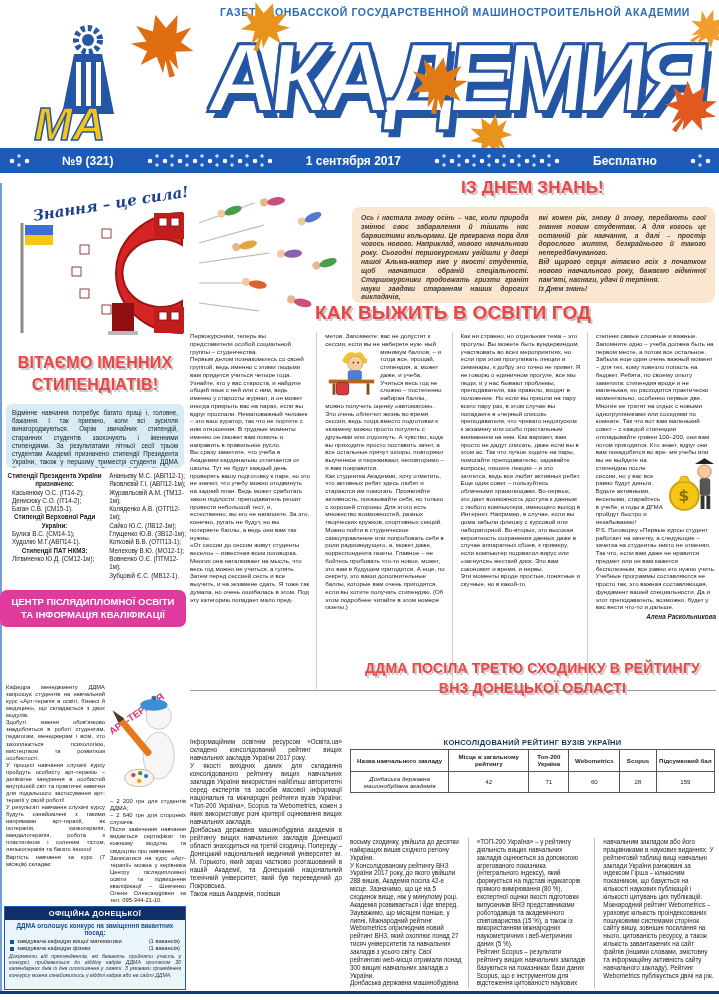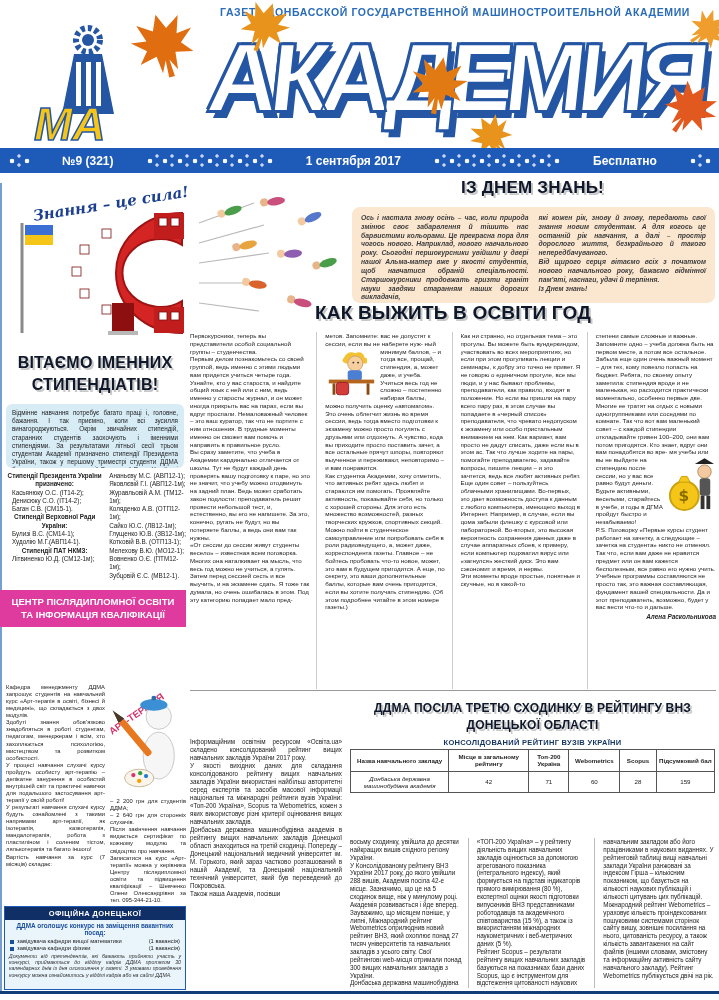--- a/index.html
+++ b/index.html
@@ -18,21 +18,21 @@
   
   .datebar{left:0;top:148px;width:719px;height:25px;background:#1e5bb8;color:#fff;
            display:flex;align-items:center;justify-content:space-between;
            font-weight:bold;font-size:12px;padding:0 8px;box-sizing:border-box;}
   .orn{height:15px;background-image:radial-gradient(circle at 4px 8px,rgba(255,255,255,.95) 2px,transparent 2.6px),
        radial-gradient(circle at 11px 3px,rgba(255,255,255,.75) 1.4px,transparent 1.9px),
        radial-gradient(circle at 11px 12px,rgba(255,255,255,.75) 1.4px,transparent 1.9px);
        background-size:15px 15px;}
   .orn.wide{width:128px;} .orn.small{width:22px;}
   
-  .bighead{color:#0f172a;font-weight:800;text-align:center;
+  .bighead{color:#ef4444;font-weight:800;text-align:center;
            text-shadow:2px 2px 0 #c8c8c8;letter-spacing:.2px;}
   
   .kd-box{left:352px;top:207px;width:363px;height:96px;background:#fbe7d0;border-radius:8px;
           display:flex;gap:10px;padding:7px 9px;box-sizing:border-box;}
   .kd-col{flex:1;font-size:6.8px;line-height:1.3;font-style:italic;font-weight:600;
           color:#3b3b3b;text-align:justify;white-space:pre-line;}
   
   .txt{white-space:pre-line;text-align:justify;}
   
   .sv-cols{left:190px;top:332px;width:526px;height:357px;display:flex;gap:8px;}
@@ -45,21 +45,21 @@
   
   .intro-box{left:6px;top:404px;width:178px;height:64px;background:#d8ecf6;border-radius:6px;
              padding:5px 6px;box-sizing:border-box;font-size:6.3px;line-height:1.3;}
   .names{left:6px;top:472px;width:180px;height:113px;display:flex;font-size:6.3px;line-height:1.32;}
   .names .nl{width:54%;} .names .nr{width:46%;}
   .names p{margin:0;}
   .nh{font-weight:bold;text-align:center;margin:0;}
   .names div[data-bind-list] p{padding-left:6px;}
   .banner{left:0;top:590px;width:186px;height:37px;background:#df3a9d;color:#fff;font-weight:800;
           font-size:9.5px;display:flex;flex-direction:column;justify-content:center;
-          text-align:center;line-height:1.35;}
+          text-align:center;line-height:1.35;border-radius:7px;}
   .art-body{left:6px;top:684px;width:180px;height:220px;display:flex;gap:5px;}
   .art-left{width:99px;font-size:5.8px;line-height:1.22;}
   .art-right{width:76px;font-size:5.8px;line-height:1.22;}
   
   .off-box{left:4px;top:906px;width:182px;height:84px;border:1px solid #1e5bb8;background:#eaf4fb;
            box-sizing:border-box;}
   .off-head{background:#0f2f66;color:#fff;font-weight:bold;font-size:7.5px;text-align:center;
             padding:2px 0;letter-spacing:.4px;}
   .off-title{color:#1b4f9c;font-weight:bold;font-size:6.4px;text-align:center;margin:2px 3px;}
   .off-item{display:flex;justify-content:space-between;font-size:5.8px;padding:0 5px;margin:1px 0;}
@@ -346,21 +346,21 @@
       </svg>
       <span class="txt" data-bind="survive.col4b">мя учебы или вы не выйдете на стипендию после сессии, но у вас все равно будут деньги.
 Будьте активными, веселыми, старайтесь в учебе, и годы в ДГМА пройдут быстро и незабываемо!
 P.S. Поговорку «Первые курсы студент работает на зачетку, а следующие – зачетка на студента» никто не отменял. Так что, если вам даже не нравится предмет или он вам кажется бесполезным, все равно его нужно учить. Учебные программы составляются не просто так, это важная составляющая, фундамент вашей специальности. Да и этот преподаватель, возможно, будет у вас вести что-то и дальше.</span>
       <div class="byline" data-bind="survive.byline">Алена Раскольникова</div>
     </div>
   </div>
 
   <div class="abs thin-rule" style="left:190px;top:690px;width:526px"></div>
 
-  <div class="abs bighead" style="left:350px;top:700px;width:365px;font-size:12px;line-height:1.45" data-bind="rating.title">ДДМА ПОСІЛА ТРЕТЮ СХОДИНКУ В РЕЙТИНГУ ВНЗ ДОНЕЦЬКОЇ ОБЛАСТІ</div>
+  <div class="abs bighead" style="left:350px;top:658px;width:365px;font-size:14px;line-height:1.45" data-bind="rating.title">ДДМА ПОСІЛА ТРЕТЮ СХОДИНКУ В РЕЙТИНГУ ВНЗ ДОНЕЦЬКОЇ ОБЛАСТІ</div>
 
   <div class="abs rt-col1 txt" data-bind="rating.col1">Інформаційним освітнім ресурсом «Освіта.ua» складено консолідований рейтинг вищих навчальних закладів України 2017 року.
 У якості вихідних даних для складання консолідованого рейтингу вищих навчальних закладів України використані найбільш авторитетні серед експертів та засобів масової інформації національні та міжнародні рейтинги вузів України: «Топ-200 Україна», Scopus та Webometrics, кожен з яких використовує різні критерії оцінювання вищих навчальних закладів.
 Донбаська державна машинобудівна академія в рейтингу вищих навчальних закладів Донецької області знаходиться на третій сходинці. Попереду – Донецький національний медичний університет ім. М. Горького, який зараз частково розташований в нашій Академії, та Донецький національний технічний університет, який був переведений до Покровська.
 Також наша Академія, посівши</div>
 
   <div class="abs rt-tabletitle" data-bind="rating.table_title">КОНСОЛІДОВАНИЙ РЕЙТИНГ ВУЗІВ УКРАЇНИ</div>
   <div class="abs rt-table">
     <table class="cons">
       <thead>

